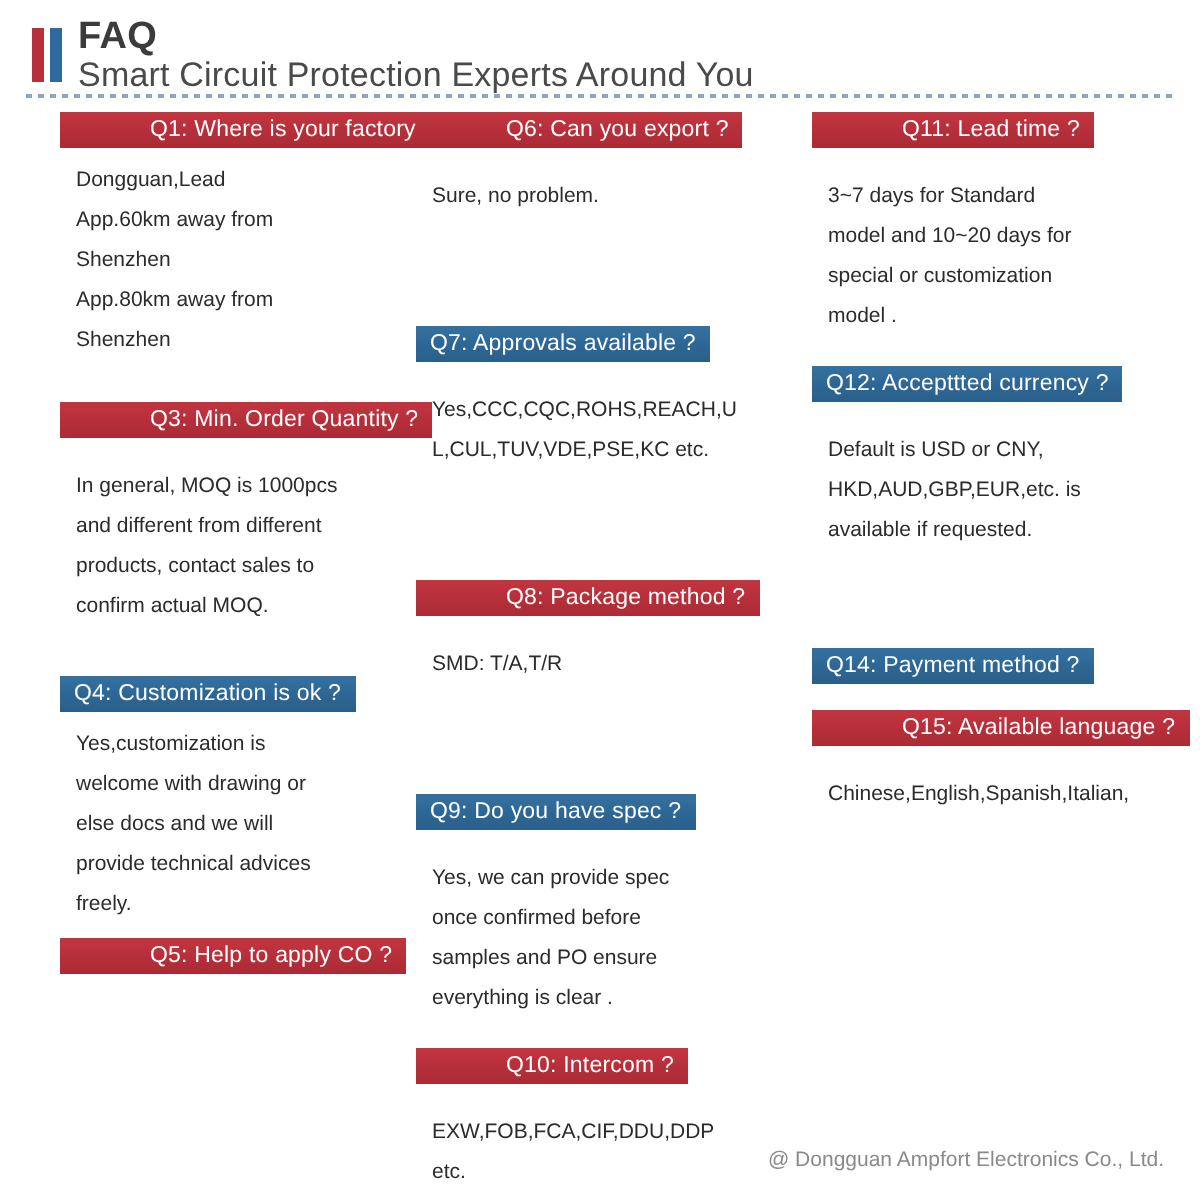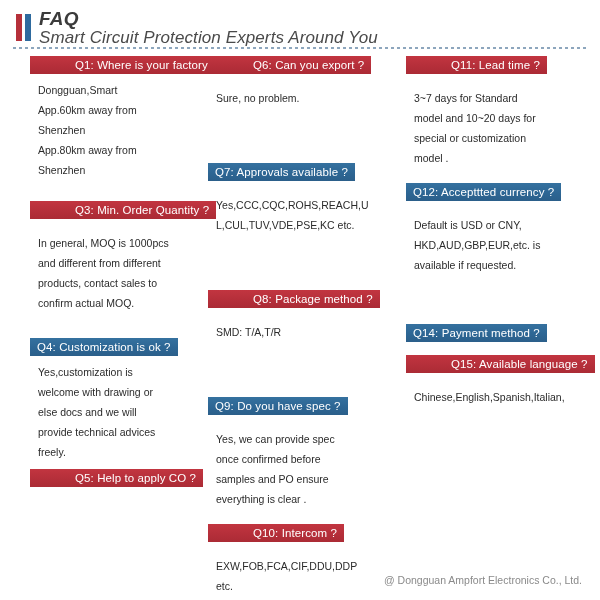--- a/index.html
+++ b/index.html
@@ -12,21 +12,21 @@
   .page {
     position: relative;
     width: 600px; height: 600px;
     background: #ffffff;
   }
 
   
   .header {
     position: absolute;
     left: 0; top: 0;
-    width: 600px; height: 48px; font-style: italic;
+    width: 600px; height: 48px;
   }
   .logo-bars {
     position: absolute;
     left: 16px; top: 14px;
     display: flex;
     gap: 3px;
   }
   .bar-red {
     width: 6px; height: 27px;
     background: #b5303a;
@@ -137,21 +137,21 @@
     <div class="divider"></div>
   </div>
 
   <div class="columns">
 
     <div class="col col-1">
       <div class="qa">
         <div class="q-head red">Q1: Where is your factory ?</div>
         <div class="spacer-sm"></div>
         <div class="a-body">
-          <div class="a-line">Dongguan,Smart</div>
+          <div class="a-line">Dongguan,Lead</div>
           <div class="a-line">App.60km away from</div>
           <div class="a-line">Shenzhen</div>
           <div class="a-line">App.80km away from</div>
           <div class="a-line">Shenzhen</div>
         </div>
       </div>
       <div class="spacer-sm"></div>
 
       <div class="spacer-md"></div>
 

